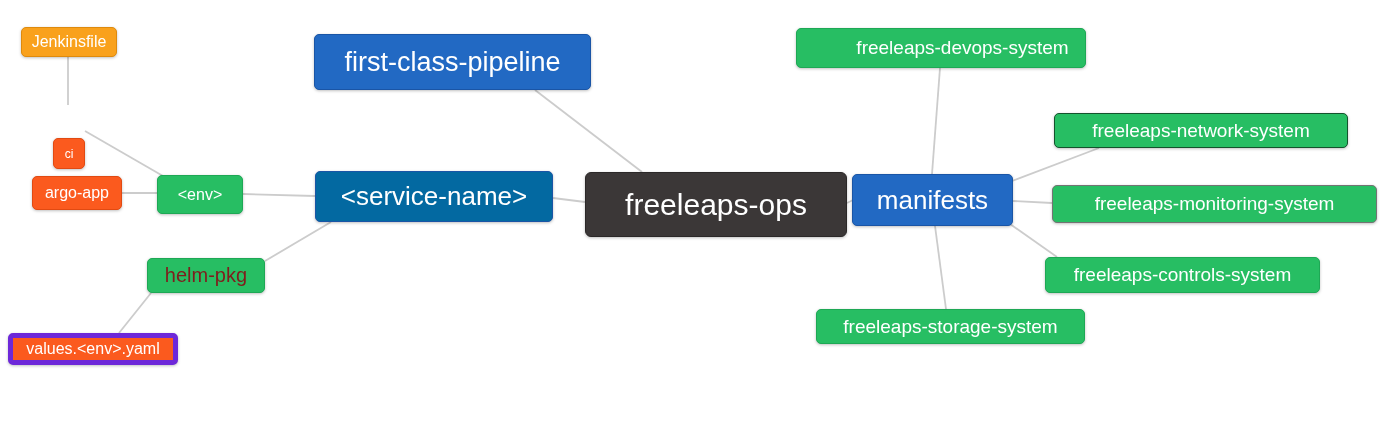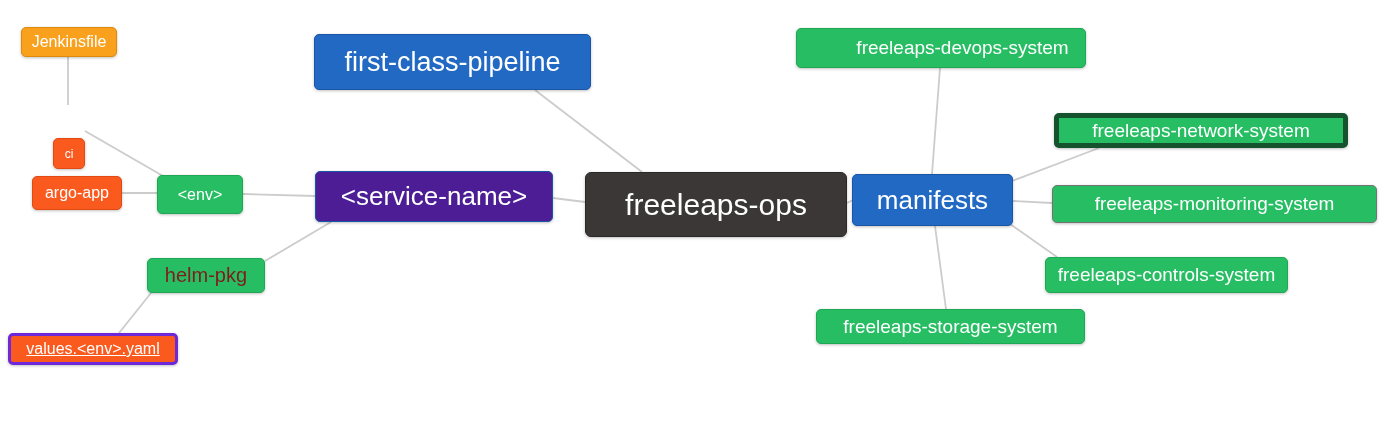--- a/index.html
+++ b/index.html
@@ -29,29 +29,29 @@
     box-sizing: border-box;
     cursor: pointer;
     text-align: center;
   }
   
   .n-jenkinsfile           { left: 21px;   top: 27px;  width: 96px;  height: 30px; font-size: 16px; border: 1px solid #DE8A0D; }
   .n-ci                    { left: 53px;   top: 105px; width: 32px;  height: 31px; font-size: 12px; border: 1px solid #E14A12; margin-top: 33px; }
   .n-argo-app              { left: 32px;   top: 176px; width: 90px;  height: 34px; font-size: 16px; border: 1px solid #E14A12; }
   .n-env                   { left: 157px;  top: 175px; width: 86px;  height: 39px; font-size: 16px; border: 1px solid #1EA855; }
   .n-helm-pkg              { left: 147px;  top: 258px; width: 118px; height: 35px; font-size: 20px; border: 1px solid #1EA855; }
-  .n-values-env-yaml       { left: 8px;    top: 333px; width: 170px; height: 32px; font-size: 16px; border: 3px solid #6d28d9; text-decoration: underline; }
+  .n-values-env-yaml       { left: 8px;    top: 333px; width: 170px; height: 32px; font-size: 16px; border: 5px solid #6d28d9; }
   .n-service-name          { left: 315px;  top: 171px; width: 238px; height: 51px; font-size: 26px; border: 1px solid #1A55A6; }
   .n-first-class-pipeline  { left: 314px;  top: 34px;  width: 277px; height: 56px; font-size: 27px; border: 1px solid #1A55A6; }
   .n-freeleaps-ops         { left: 585px;  top: 172px; width: 262px; height: 65px; font-size: 30px; border: 1px solid #2B2828; border-radius: 6px; }
   .n-manifests             { left: 852px;  top: 174px; width: 161px; height: 52px; font-size: 26px; border: 1px solid #1A55A6; }
   .n-devops-system         { left: 796px;  top: 28px;  width: 290px; height: 40px; font-size: 19px; border: 1px solid #1EA855; padding-left: 43px; }
-  .n-network-system        { left: 1054px; top: 113px; width: 294px; height: 35px; font-size: 19px; border: 5px solid #14532d; }
+  .n-network-system        { left: 1054px; top: 113px; width: 294px; height: 35px; font-size: 19px; border: 1px solid #14532d; }
   .n-monitoring-system     { left: 1052px; top: 185px; width: 325px; height: 38px; font-size: 19px; border: 1px solid #737373; }
-  .n-controls-system       { left: 1045px; top: 257px; width: 243px; height: 36px; font-size: 19px; border: 1px solid #1EA855; }
+  .n-controls-system       { left: 1045px; top: 257px; width: 275px; height: 36px; font-size: 19px; border: 1px solid #1EA855; }
   .n-storage-system        { left: 816px;  top: 309px; width: 269px; height: 35px; font-size: 19px; border: 1px solid #1EA855; }
 </style>
 </head>
 <body>
 
 <div class="canvas" style="background: rgb(255, 255, 255);">
 
   <svg class="edges" xmlns="http://www.w3.org/2000/svg">
     <line x1="68" y1="57" x2="68" y2="105" stroke-width="1.8" stroke="#CCCCCC"></line>
     <line x1="85" y1="131" x2="163" y2="176" stroke-width="1.8" stroke="#CCCCCC"></line>
@@ -68,21 +68,21 @@
     <line x1="1010" y1="224" x2="1057" y2="257" stroke-width="1.8" stroke="#CCCCCC"></line>
     <line x1="935" y1="226" x2="946" y2="309" stroke-width="1.8" stroke="#CCCCCC"></line>
   </svg>
 
   <div class="node n-jenkinsfile" style="background: rgb(249, 161, 28); color: rgb(255, 255, 255);">Jenkinsfile</div>
   <div class="node n-ci" style="background: rgb(251, 90, 30); color: rgb(255, 255, 255);">ci</div>
   <div class="node n-argo-app" style="background: rgb(251, 90, 30); color: rgb(255, 255, 255); text-align: right;">argo-app</div>
   <div class="node n-env" style="background: rgb(39, 190, 99); color: rgb(255, 255, 255);">&lt;env&gt;</div>
   <div class="node n-helm-pkg" style="background: rgb(39, 190, 99); color: #7f1d1d;">helm-pkg</div>
   <div class="node n-values-env-yaml" style="background: rgb(251, 90, 30); color: rgb(255, 255, 255);">values.&lt;env&gt;.yaml</div>
-  <div class="node n-service-name" style="background: #4c1d95; color: rgb(255, 255, 255);">&lt;service-name&gt;</div>
+  <div class="node n-service-name" style="background: #0369a1; color: rgb(255, 255, 255);">&lt;service-name&gt;</div>
   <div class="node n-freeleaps-ops" style="background: rgb(59, 55, 55); color: rgb(255, 255, 255);">freeleaps-ops</div>
   <div class="node n-first-class-pipeline" style="background: rgb(34, 105, 195); color: rgb(255, 255, 255);">first-class-pipeline</div>
   <div class="node n-manifests" style="background: rgb(34, 105, 195); color: rgb(255, 255, 255);">manifests</div>
   <div class="node n-devops-system" style="background: rgb(39, 190, 99); color: rgb(255, 255, 255);">freeleaps-devops-system</div>
   <div class="node n-network-system" style="background: rgb(39, 190, 99); color: rgb(255, 255, 255);">freeleaps-network-system</div>
   <div class="node n-monitoring-system" style="background: rgb(39, 190, 99); color: rgb(255, 255, 255);">freeleaps-monitoring-system</div>
   <div class="node n-controls-system" style="background: rgb(39, 190, 99); color: rgb(255, 255, 255);">freeleaps-controls-system</div>
   <div class="node n-storage-system" style="background: rgb(39, 190, 99); color: rgb(255, 255, 255);">freeleaps-storage-system</div>
 
 </div>

